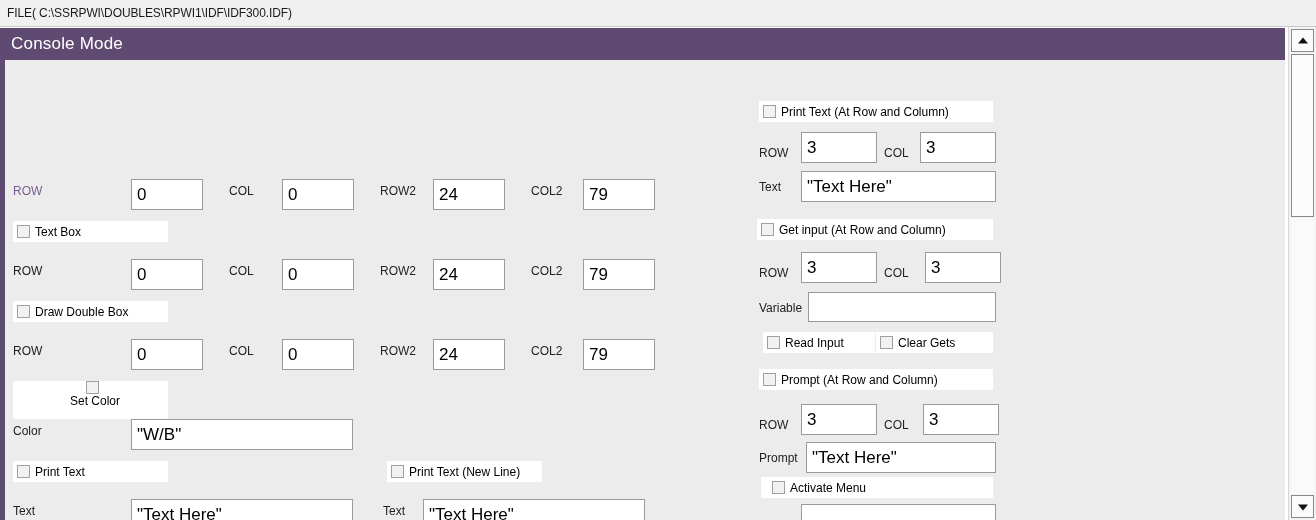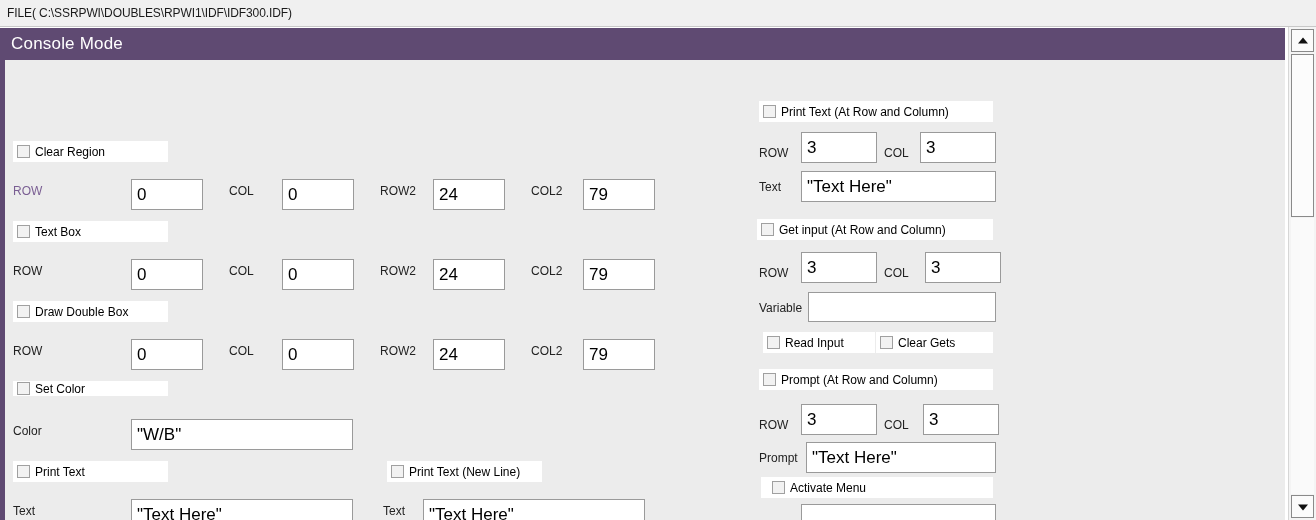--- a/index.html
+++ b/index.html
@@ -201,24 +201,20 @@
 
   <div id="headerbar">
     <div class="title">Console Mode</div>
   </div>
 
   <div id="leftstrip"></div>
 
   <div id="panel">
 
 
-    <div class="cbrow" style="left:8px; top:81px; width:155px; height:21px;">
-      <span class="cbox"></span>
-      <span class="cblabel">Clear Region</span>
-    </div>
 
     <div class="fieldlabel accent" style="left:8px; top:124px;">ROW</div>
     <div class="tbox" style="left:126px; top:119px; width:72px; height:31px;">0</div>
 
     <div class="fieldlabel" style="left:224px; top:124px;">COL</div>
     <div class="tbox" style="left:277px; top:119px; width:72px; height:31px;">0</div>
 
     <div class="fieldlabel" style="left:375px; top:124px;">ROW2</div>
     <div class="tbox" style="left:428px; top:119px; width:72px; height:31px;">24</div>
 
@@ -252,21 +248,21 @@
 
     <div class="fieldlabel" style="left:224px; top:284px;">COL</div>
     <div class="tbox" style="left:277px; top:279px; width:72px; height:31px;">0</div>
 
     <div class="fieldlabel" style="left:375px; top:284px;">ROW2</div>
     <div class="tbox" style="left:428px; top:279px; width:72px; height:31px;">24</div>
 
     <div class="fieldlabel" style="left:526px; top:284px;">COL2</div>
     <div class="tbox" style="left:578px; top:279px; width:72px; height:31px;">79</div>
 
-    <div class="cbrow" style="left:8px; top:321px; width:155px; height:15px;">
+    <div class="cbrow" style="left:8px; top:321px; width:155px; height:38px;flex-direction:column;">
       <span class="cbox"></span>
       <span class="cblabel">Set Color</span>
     </div>
 
     <div class="fieldlabel" style="left:8px; top:364px;">Color</div>
     <div class="tbox" style="left:126px; top:359px; width:222px; height:31px;">"W/B"</div>
 
     <div class="cbrow" style="left:8px; top:401px; width:155px; height:21px;">
       <span class="cbox"></span>
       <span class="cblabel">Print Text</span>

